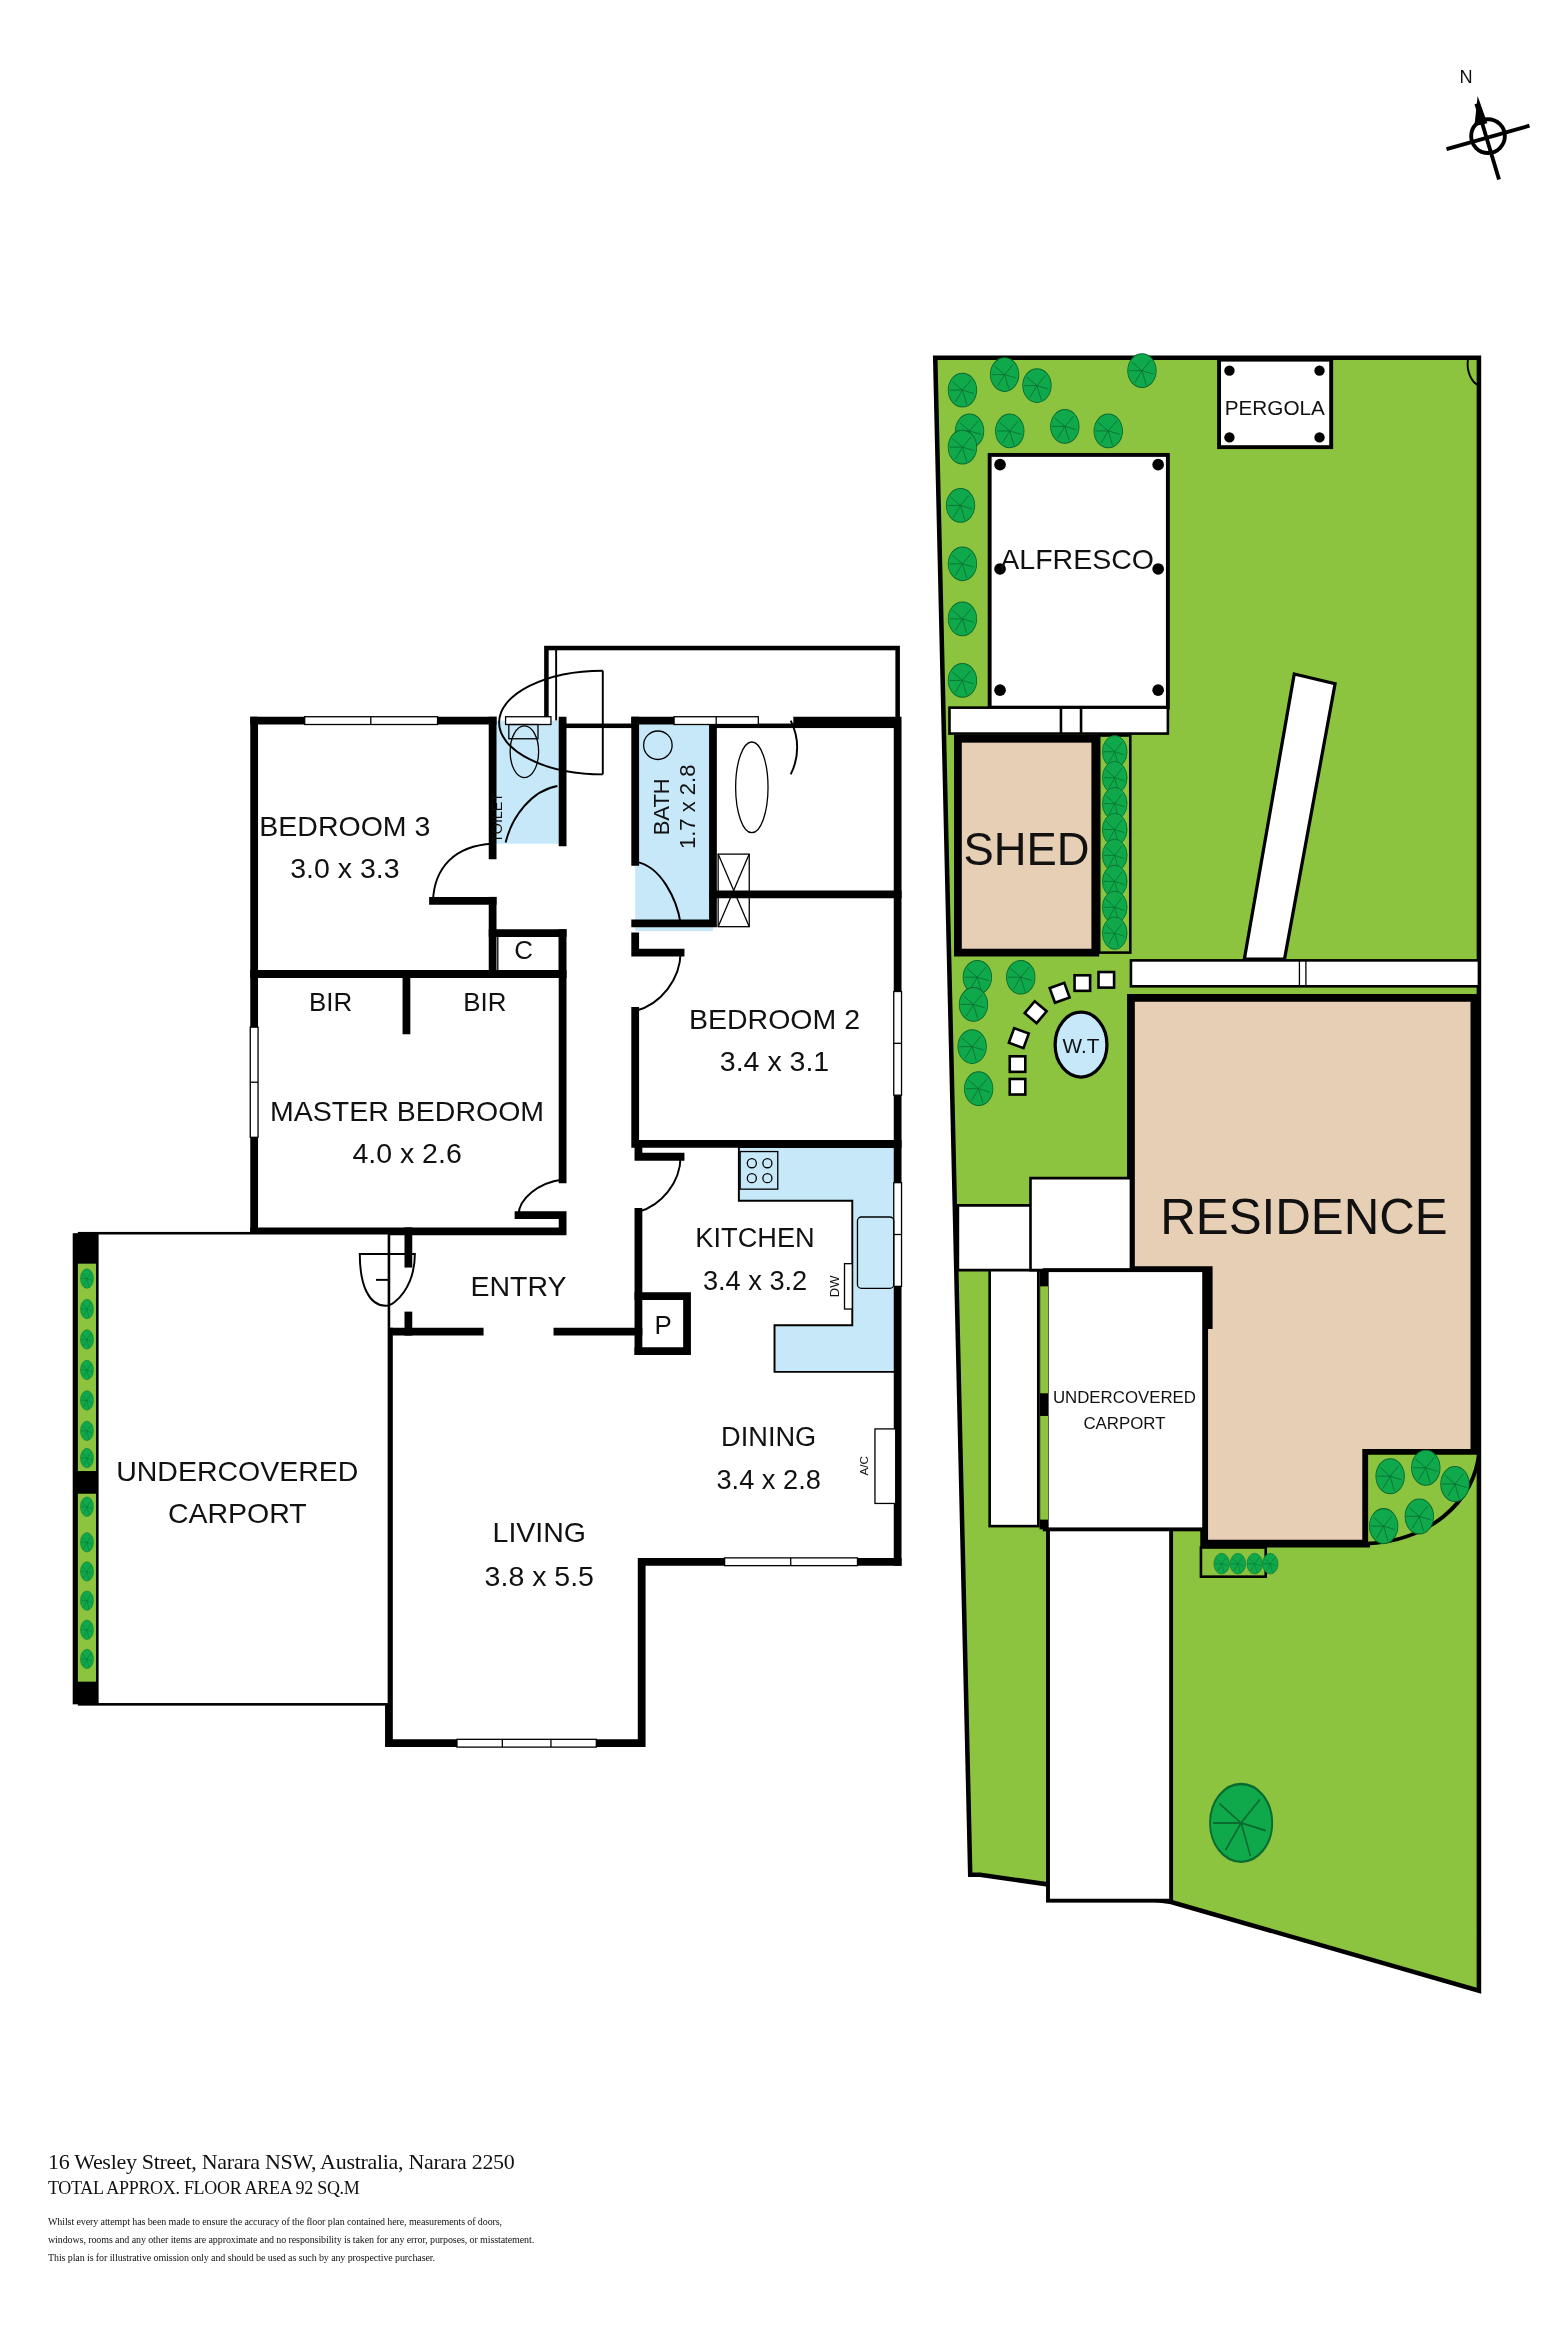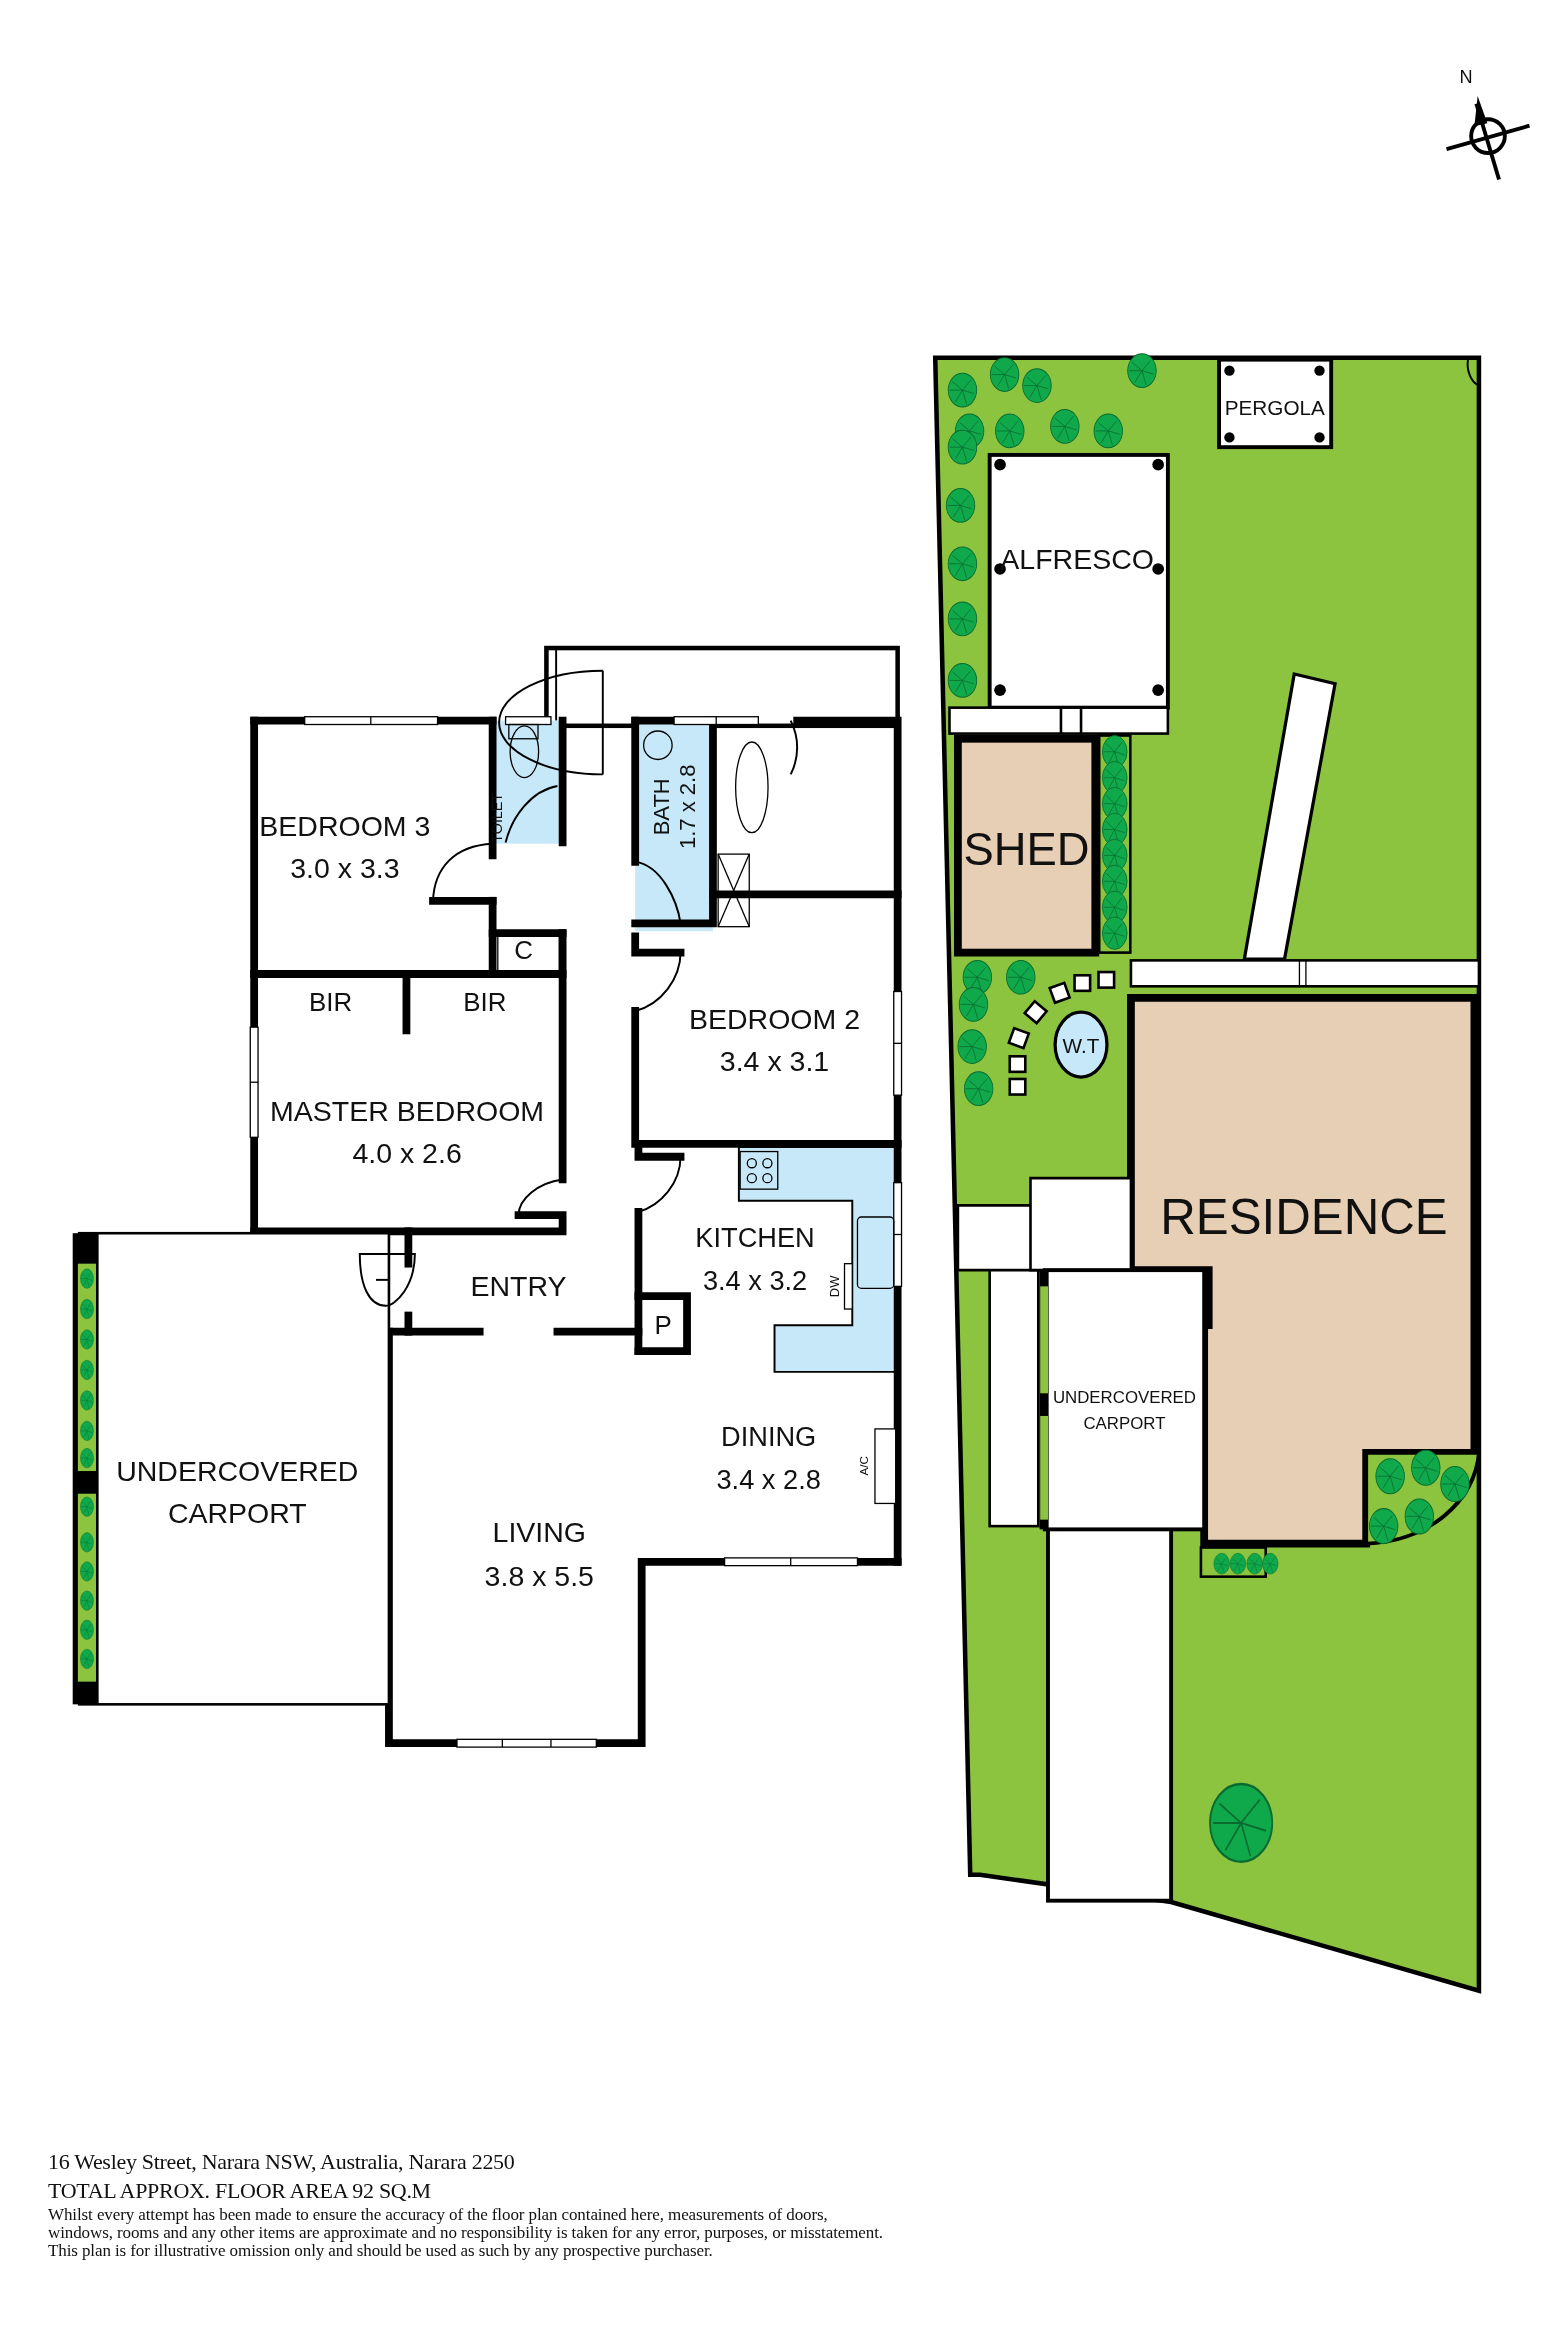--- a/index.html
+++ b/index.html
@@ -1,22 +1,22 @@
 <!DOCTYPE html>
 <html style="font-size:10.4px"><head>
 <meta charset="utf-8">
 <style>
   html, body { margin:0; padding:0; background:#ffffff; }
   body { width:1562px; height:2342px; position:relative; overflow:hidden; font-family:"Liberation Sans", sans-serif; }
   svg { position:absolute; left:0; top:0; }
   .lbl { font-family:"Liberation Sans", sans-serif; fill:#111; }
   .footer { position:absolute; left:48px; top:2149px; color:#111; font-family:Liberation Serif, serif; }
   .footer .addr { font-size:22px; letter-spacing:-0.3px; }
-  .footer .area { font-size:22px; margin-top:2.6px; letter-spacing:-0.3px; }
-  .footer .disc { font-size:17px; line-height:18px; margin-top:2px; letter-spacing:-0.1px; }
+  .footer .area { font-size:18px; margin-top:2.6px; letter-spacing:-0.3px; }
+  .footer .disc { font-size:10px; line-height:18px; margin-top:14px; letter-spacing:-0.1px; }
 </style>
 </head>
 <body>
 
 <svg width="1562" height="2342" viewBox="0 0 2410 3614">
   <defs>
     <g id="tree">
       <circle r="1" fill="#0fa84a" stroke="#0a6b30" stroke-width="0.06"></circle>
       <path d="M0 0 L-0.7 -0.5 M0 0 L0.6 -0.6 M0 0 L0.8 0.2 M0 0 L0.3 0.85 M0 0 L-0.5 0.7 M0 0 L-0.9 0" stroke="#0a6b30" stroke-width="0.05" fill="none"></path>
     </g>

